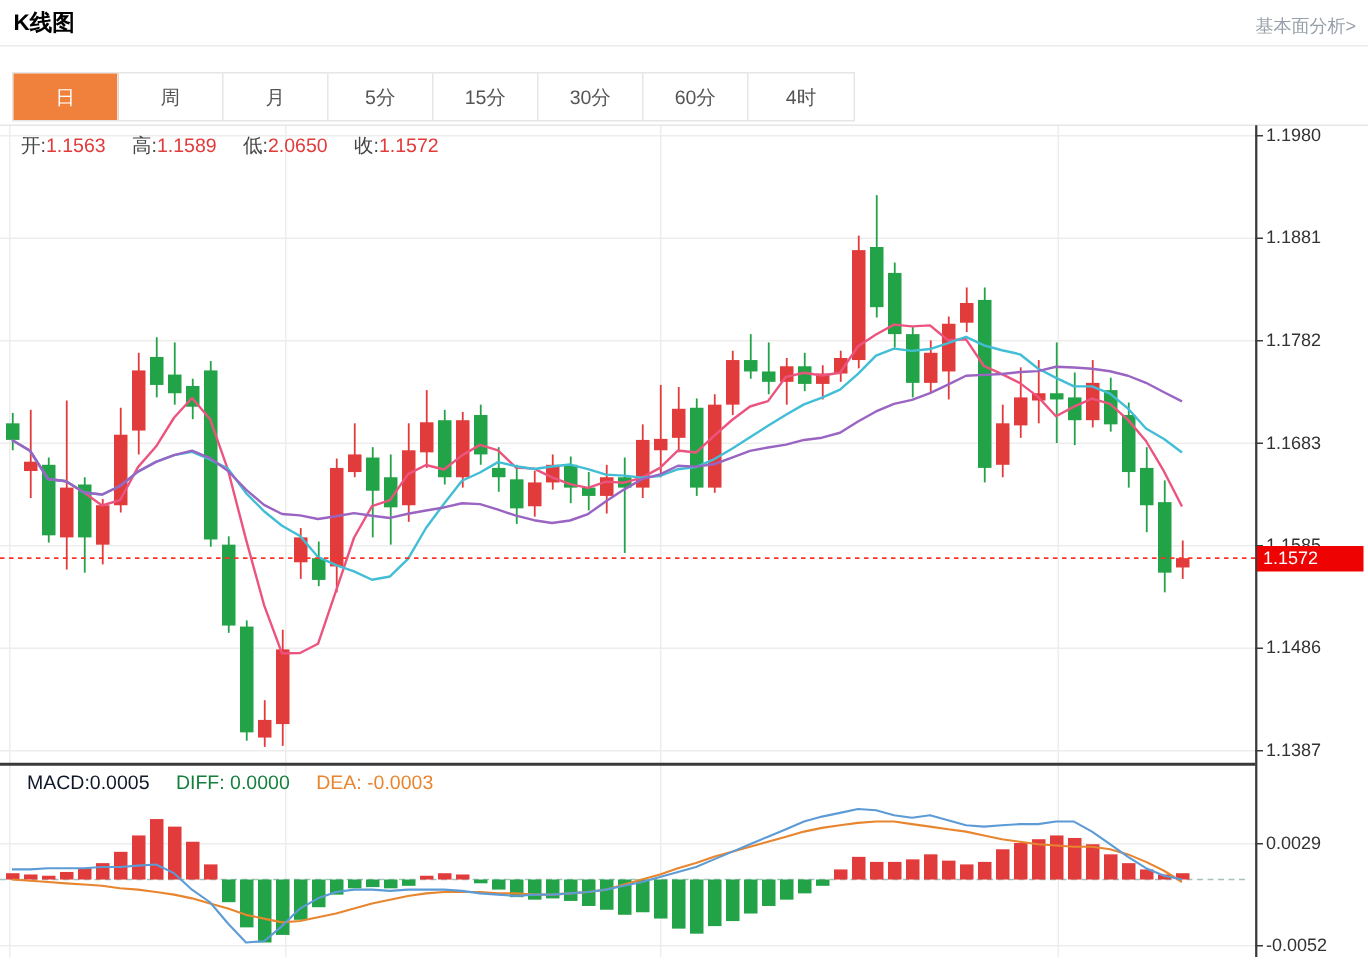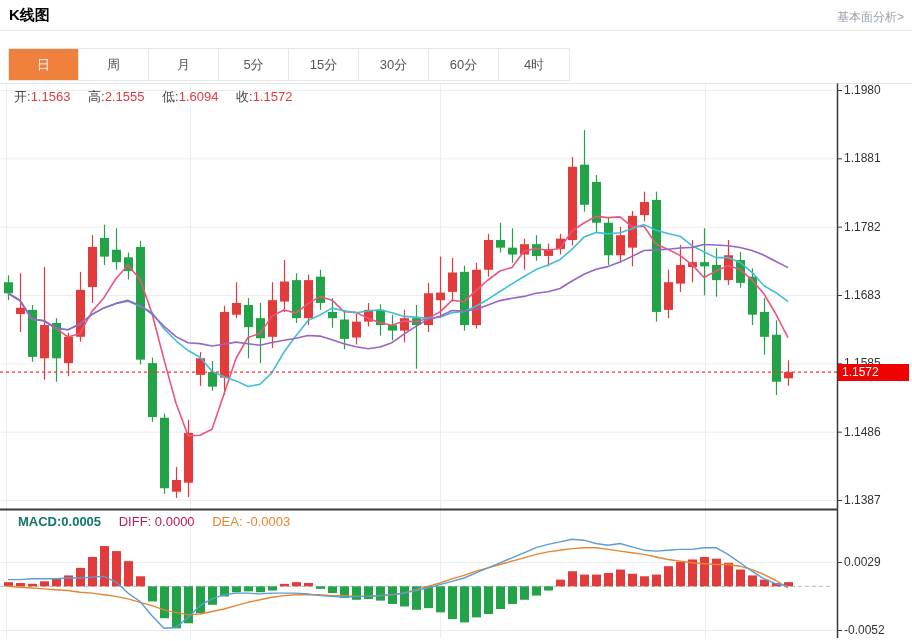--- a/index.html
+++ b/index.html
@@ -295,27 +295,27 @@
         <text x="844" y="504" font-size="12" fill="#333333" font-family="Liberation Sans, sans-serif">1.1387</text>
         <line x1="837" y1="562.5" x2="842" y2="562.5" stroke="#3a3a3a" stroke-width="1"></line>
         <text x="844" y="566" font-size="12" fill="#333333" font-family="Liberation Sans, sans-serif">0.0029</text>
         <line x1="837" y1="630.5" x2="842" y2="630.5" stroke="#3a3a3a" stroke-width="1"></line>
         <text x="844" y="634" font-size="12" fill="#333333" font-family="Liberation Sans, sans-serif">-0.0052</text>
       </g>
     </svg>
 
   <div class="row1">
     <span class="lab">开:</span><span class="val" style="color: rgb(226, 59, 59);">1.1563</span>
-    <span class="lab">高:</span><span class="val" style="color: rgb(226, 59, 59);">2.1555</span>
-    <span class="lab">低:</span><span class="val" style="color: rgb(226, 59, 59);">1.6094</span>
+    <span class="lab">高:</span><span class="val" style="color: rgb(226, 59, 59);">1.1589</span>
+    <span class="lab">低:</span><span class="val" style="color: rgb(226, 59, 59);">2.0650</span>
     <span class="lab">收:</span><span class="val" style="color: rgb(226, 59, 59);">1.1572</span>
   </div>
 
 
   <div class="rowm">
-    <span class="mv" style="color: #0f766e; font-weight: bold;">MACD:0.0005</span>
-    <span class="dv" style="color: #be185d;">DIFF: 0.0000</span>
+    <span class="mv" style="color: #0f172a;">MACD:0.0005</span>
+    <span class="dv" style="color: #15803d;">DIFF: 0.0000</span>
     <span class="av" style="color: rgb(232, 133, 47);">DEA: -0.0003</span>
   </div>
 
   <div class="ptag" style="top: 363.591px; background: rgb(238, 2, 2);">1.1572</div>
 
 </div>
 
 </body></html>

